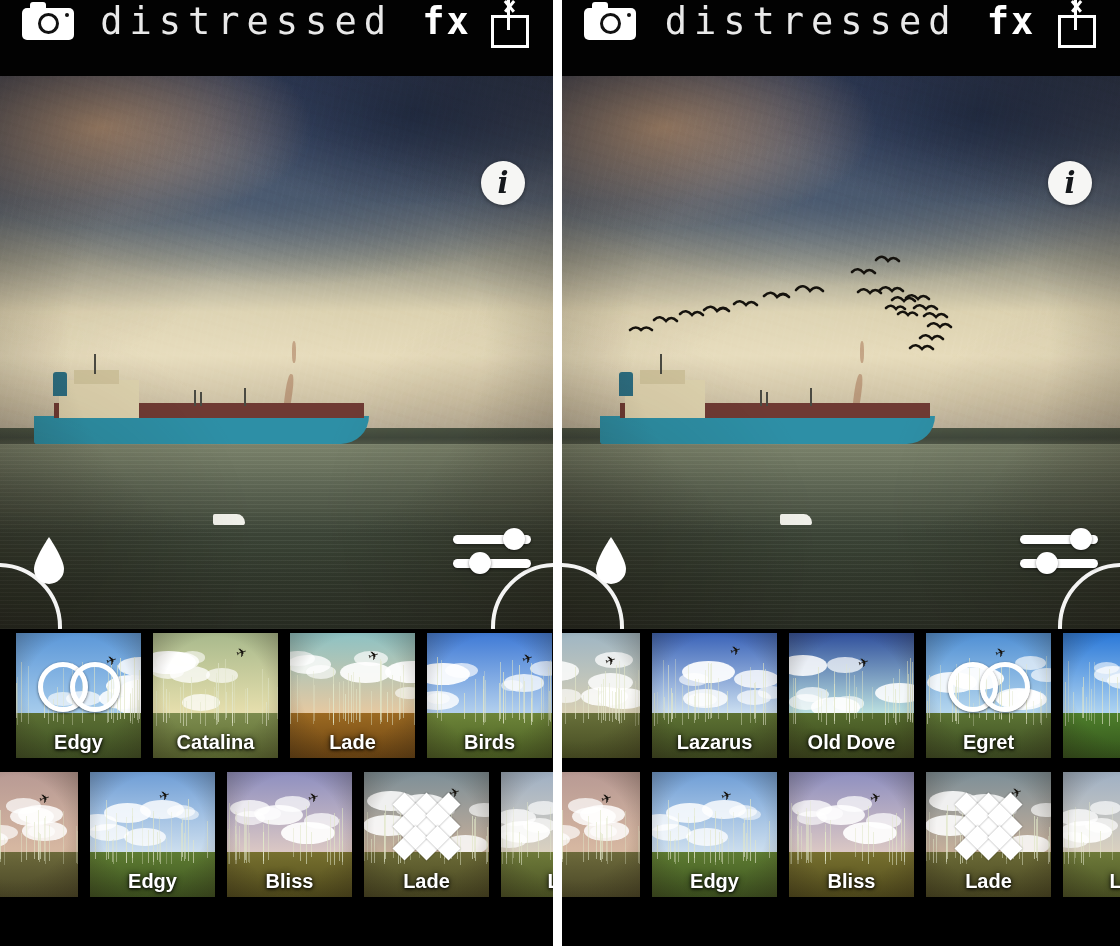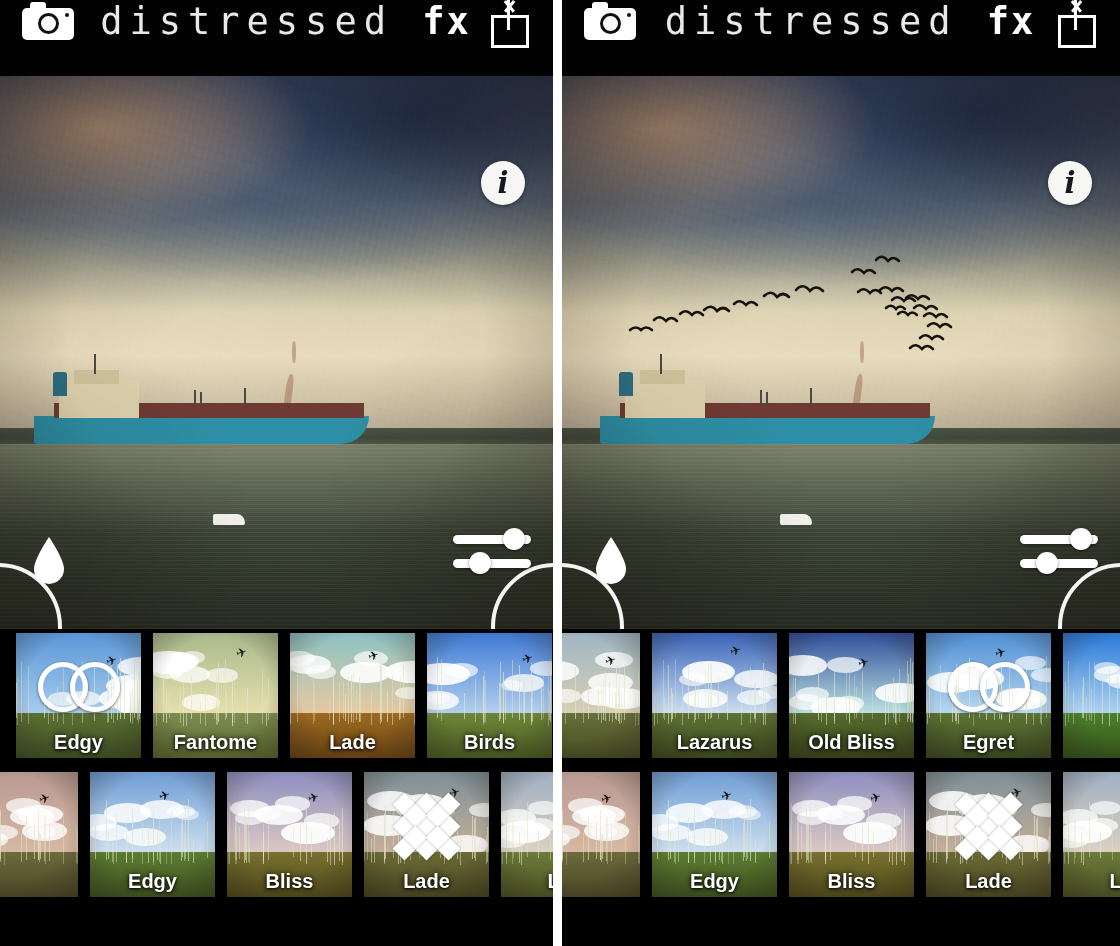--- a/index.html
+++ b/index.html
@@ -267,21 +267,21 @@
               <div class="stalk" style="height: 26.2322px; left: 72.7549px; bottom: 39.7792px; opacity: 0.67;"></div>
               <div class="stalk" style="height: 33.8082px; left: 91.8906px; bottom: 34.9889px; opacity: 0.41;"></div>
               <div class="stalk" style="height: 42.2596px; left: 37.9265px; bottom: 39.0025px; opacity: 0.81;"></div>
               <div class="stalk" style="height: 42.0745px; left: 115.385px; bottom: 38.0492px; opacity: 0.67;"></div>
               <div class="stalk" style="height: 55.3081px; left: 108.643px; bottom: 33.7055px; opacity: 0.52;"></div>
               <div class="stalk" style="height: 61.6797px; left: 72.1172px; bottom: 37.7427px; opacity: 0.51;"></div>
               <div class="stalk" style="height: 42.3486px; left: 63.3025px; bottom: 37.8089px; opacity: 0.61;"></div>
               <div class="bird-s" style="left: 82.5639px; top: 13.3329px; font-size: 13px; transform: rotate(-18deg);">✈</div>
             </div>
             <div style="position: absolute; inset: 0px; background: radial-gradient(80% 80% at 50% 45%, rgba(0, 0, 0, 0) 52%, rgba(40, 30, 18, 0.45) 100%);"></div>
-            <div class="tb-label">Fantome</div>
+            <div class="tb-label">Catalina</div>
           </div>
           <div class="thumb">
             <div class="tb-img">
               <div class="tb-sky" style="background: linear-gradient(rgb(141, 194, 196) 0%, rgb(232, 201, 160) 100%);"></div>
               <div class="cloud" style="width: 33.8983px; height: 15.1994px; left: 64.2524px; top: 18.1757px; opacity: 0.69;"></div>
               <div class="cloud" style="width: 51.3197px; height: 21.3481px; left: 49.5432px; top: 28.9511px; opacity: 0.89;"></div>
               <div class="cloud" style="width: 33.6307px; height: 15.105px; left: -8.79641px; top: 18.1374px; opacity: 0.69;"></div>
               <div class="cloud" style="width: 30.3482px; height: 13.9464px; left: 16.0919px; top: 32.3809px; opacity: 0.65;"></div>
               <div class="cloud" style="width: 54.015px; height: 22.2994px; left: 95.1166px; top: 27.8065px; opacity: 0.93;"></div>
               <div class="cloud" style="width: 43.5576px; height: 18.6085px; left: -2.56839px; top: 22.478px; opacity: 0.8;"></div>
@@ -764,21 +764,21 @@
               <div class="stalk" style="height: 45.2207px; left: 6.10534px; bottom: 34.3878px; opacity: 0.76;"></div>
               <div class="stalk" style="height: 56.1385px; left: 60.264px; bottom: 33.9465px; opacity: 0.51;"></div>
               <div class="stalk" style="height: 46.0679px; left: 3.50995px; bottom: 33.9381px; opacity: 0.49;"></div>
               <div class="stalk" style="height: 31.3249px; left: 31.8647px; bottom: 35.6354px; opacity: 0.49;"></div>
               <div class="stalk" style="height: 61.2239px; left: 121.035px; bottom: 38.4193px; opacity: 0.76;"></div>
               <div class="stalk" style="height: 53.2256px; left: 29.4378px; bottom: 37.7134px; opacity: 0.76;"></div>
               <div class="stalk" style="height: 32.3557px; left: 83.3082px; bottom: 39.0268px; opacity: 0.36;"></div>
               <div class="bird-s" style="left: 68.6428px; top: 23.3323px; font-size: 13px; transform: rotate(-18deg);">✈</div>
             </div>
             <div style="position: absolute; inset: 0px; background: radial-gradient(80% 80% at 50% 45%, rgba(0, 0, 0, 0) 52%, rgba(40, 30, 18, 0.45) 100%);"></div>
-            <div class="tb-label">Old Bliss</div>
+            <div class="tb-label">Old Dove</div>
           </div>
           <div class="thumb">
             <div class="tb-img">
               <div class="tb-sky" style="background: linear-gradient(rgb(79, 143, 212) 0%, rgb(185, 217, 239) 100%);"></div>
               <div class="cloud" style="width: 31.4825px; height: 14.3467px; left: 88.5315px; top: 22.9168px; opacity: 0.66;"></div>
               <div class="cloud" style="width: 31.7712px; height: 14.4487px; left: 104.502px; top: 34.7009px; opacity: 0.66;"></div>
               <div class="cloud" style="width: 49.9932px; height: 20.8799px; left: 0.612535px; top: 39.1649px; opacity: 0.88;"></div>
               <div class="cloud" style="width: 49.936px; height: 20.8598px; left: 71.3365px; top: 56.2395px; opacity: 0.88;"></div>
               <div class="cloud" style="width: 22.5495px; height: 11.1939px; left: 90.7536px; top: 56.9291px; opacity: 0.56;"></div>
               <div class="cloud" style="width: 55.9517px; height: 22.9829px; left: 22.5332px; top: 33.7226px; opacity: 0.95;"></div>

